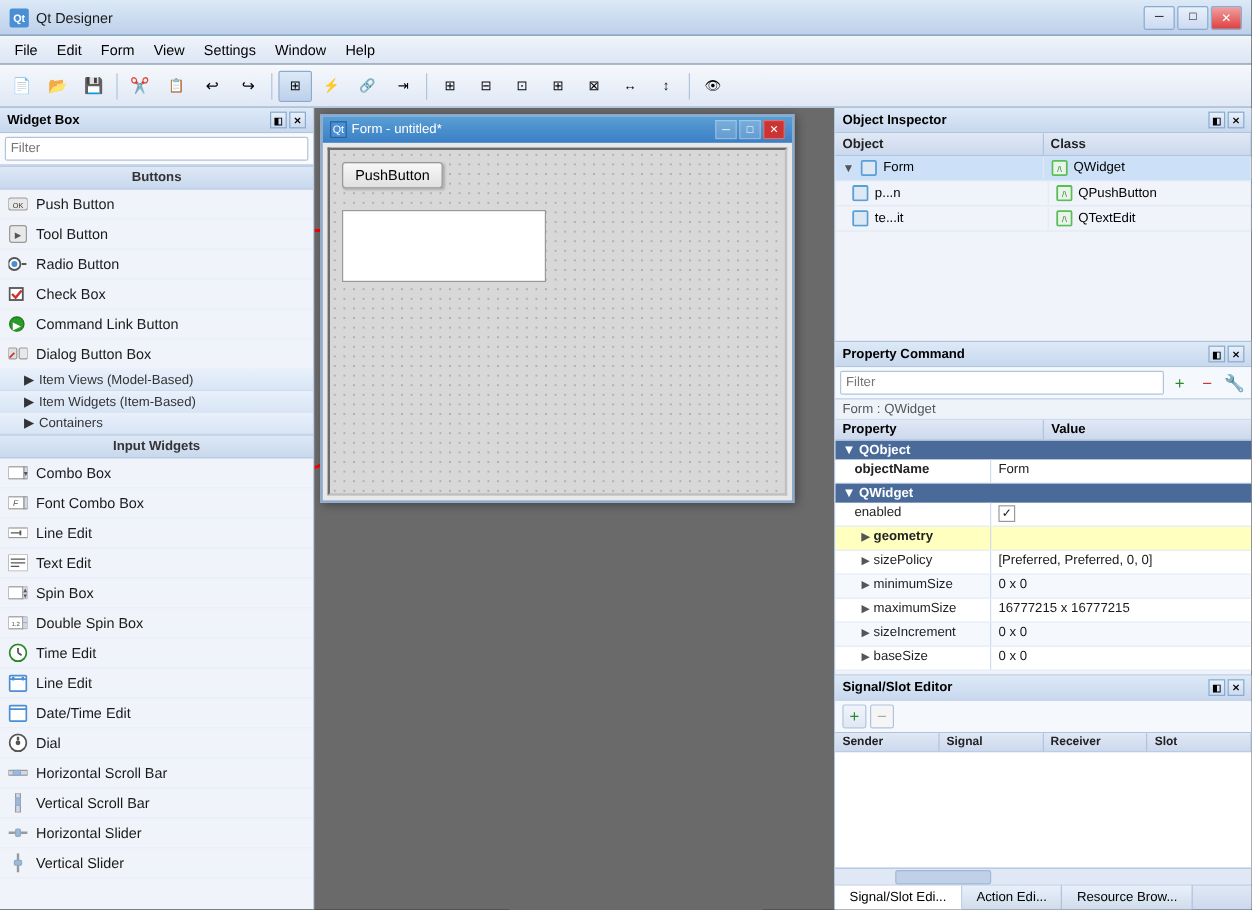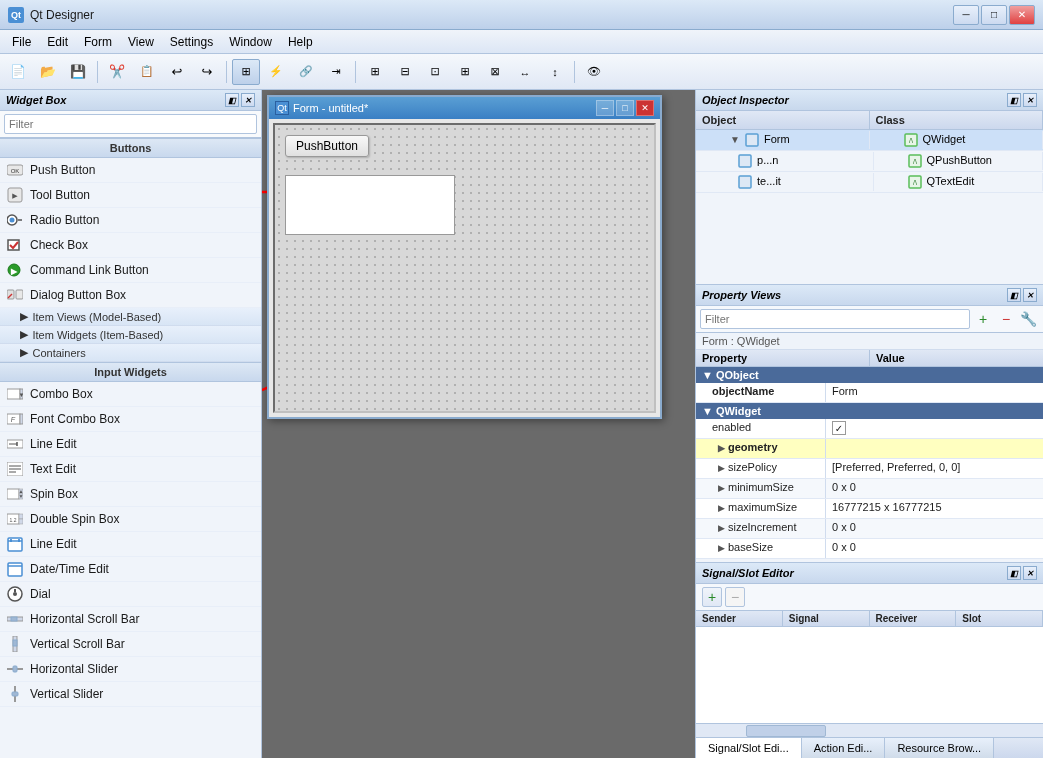--- a/index.html
+++ b/index.html
@@ -108,21 +108,20 @@
     }
     .panel-header {
       background: linear-gradient(to bottom, #dce9f7, #c8d8ed);
       padding: 3px 6px;
       font-size: 11px;
       font-weight: bold;
       border-bottom: 1px solid #b0c4de;
       display: flex;
       align-items: center;
       justify-content: space-between;
-      font-style: italic;
     }
     .panel-header-controls { display: flex; gap: 2px; }
     .panel-ctrl-btn {
       width: 14px; height: 14px;
       border: 1px solid #8aabce;
       background: linear-gradient(to bottom, #e8f0fb, #ccdaf0);
       cursor: pointer;
       display: flex; align-items: center; justify-content: center;
       font-size: 8px;
     }
@@ -303,21 +302,20 @@
       padding: 1px 0;
     }
     .inspector-row.selected { background: #cce0f8; }
     .inspector-cell {
       padding: 2px 6px;
       font-size: 11px;
       flex: 1;
       border-right: 1px solid #e0e8f5;
       white-space: nowrap;
       overflow: hidden;
-      margin-left: 28px;
     }
     .tree-indent { padding-left: 14px; }
 
     
     .property-editor {
       flex: 1;
       display: flex;
       flex-direction: column;
       border-bottom: 1px solid #b0c4de;
       overflow: hidden;
@@ -693,20 +691,30 @@
           <svg width="16" height="12" viewBox="0 0 16 12">
             <rect x="0" y="1" width="12" height="10" fill="white" stroke="#999" stroke-width="1"></rect>
             <rect x="12" y="1" width="4" height="5" fill="#d0d8e8" stroke="#999" stroke-width="0.5"></rect>
             <rect x="12" y="6" width="4" height="5" fill="#d0d8e8" stroke="#999" stroke-width="0.5"></rect>
             <text x="6" y="9" text-anchor="middle" font-size="5" fill="#555">1.2</text>
           </svg>
         </div>
         <span>Double Spin Box</span>
       </div>
 
+      <div class="widget-item">
+        <div class="widget-item-icon">
+          <svg width="16" height="16" viewBox="0 0 16 16">
+            <circle cx="8" cy="8" r="7" fill="white" stroke="#2a8a2a" stroke-width="1.5"></circle>
+            <line x1="8" y1="4" x2="8" y2="8" stroke="#555" stroke-width="1.5"></line>
+            <line x1="8" y1="8" x2="11" y2="10" stroke="#555" stroke-width="1.5"></line>
+          </svg>
+        </div>
+        <span>Time Edit</span>
+      </div>
 
       <div class="widget-item">
         <div class="widget-item-icon">
           <svg width="16" height="16" viewBox="0 0 16 16">
             <rect x="1" y="2" width="14" height="13" rx="1" fill="white" stroke="#4a8fd4" stroke-width="1.5"></rect>
             <line x1="1" y1="5" x2="15" y2="5" stroke="#4a8fd4" stroke-width="1.5"></line>
             <rect x="3" y="3" width="2" height="3" rx="0.5" fill="#4a8fd4"></rect>
             <rect x="11" y="3" width="2" height="3" rx="0.5" fill="#4a8fd4"></rect>
           </svg>
         </div>
@@ -878,21 +886,21 @@
               <text x="7" y="10" text-anchor="middle" font-size="7" fill="#2a7a2a">/\</text>
             </svg>
             QTextEdit
           </div>
         </div>
       </div>
     </div>
 
     <div class="property-editor">
       <div class="panel-header">
-        <span>Property Views</span>
+        <span>Property Command</span>
         <div class="panel-header-controls">
           <div class="panel-ctrl-btn">◧</div>
           <div class="panel-ctrl-btn">✕</div>
         </div>
       </div>
       <div class="prop-filter-bar">
         <input class="prop-filter-input" type="text" placeholder="Filter" style="">
         <button class="prop-icon-btn green">+</button>
         <button class="prop-icon-btn red">−</button>
         <button class="prop-icon-btn tool">🔧</button>

